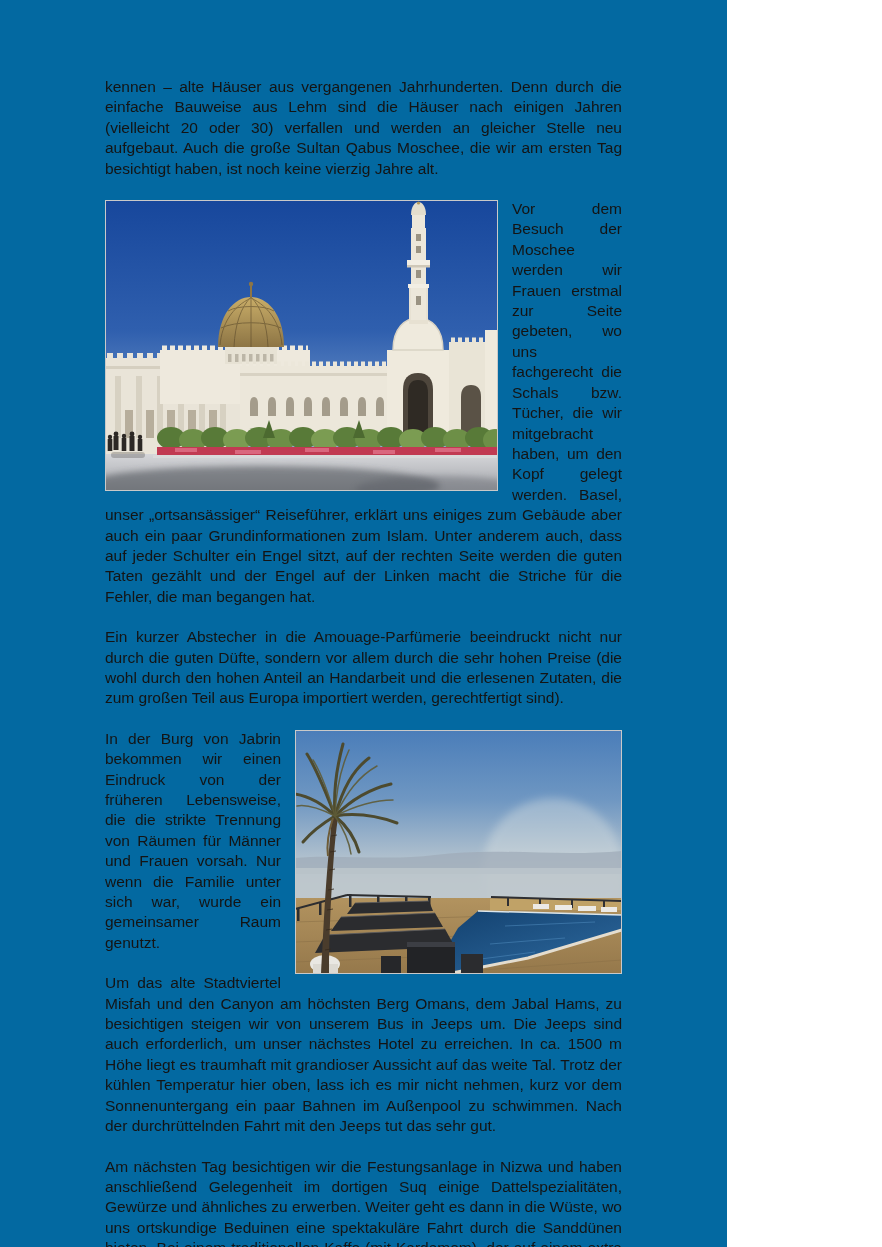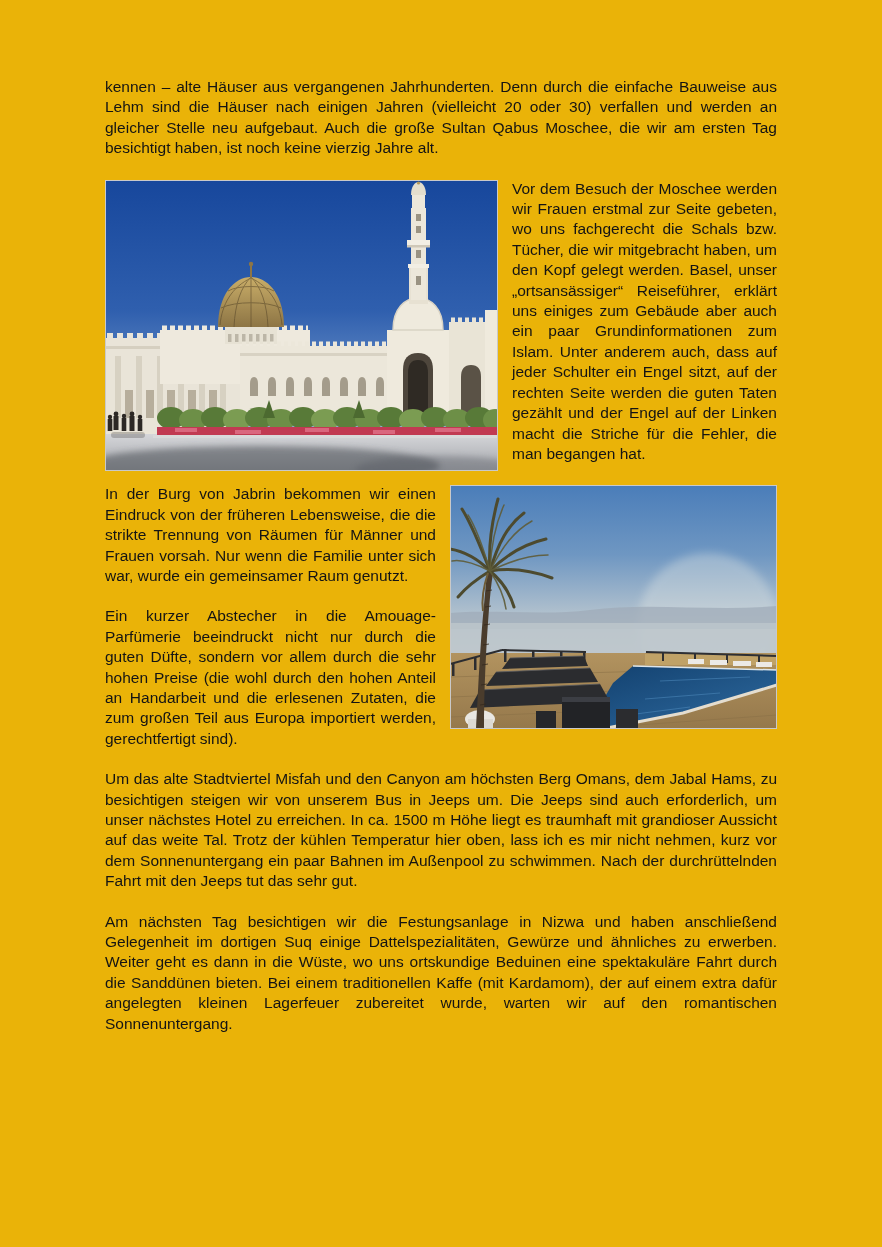--- a/index.html
+++ b/index.html
@@ -11,24 +11,24 @@
     width: 882px;
     height: 1247px;
     overflow: hidden;
     font-family: "Liberation Sans", sans-serif;
     font-size: 15.5px;
     line-height: 20.4px;
     color: #141414;
   }
   .page {
     box-sizing: border-box;
-    width: 882px;
+    width: 727px;
     height: 1247px;
     padding: 77px 105px 0 105px;
-    background: #eab308;
+    background: #0369a1;
   }
   p.para {
     margin: 0 0 20px 0;
     text-align: justify;
     hyphens: none;
     -webkit-hyphens: none;
   }
   svg.photo {
     display: block;
     background: #fff;
@@ -199,20 +199,22 @@
           <rect x="2.7" y="239" width="4.6" height="12"></rect>
       </g>
       <g fill="#2c2825" opacity="0.25">
         <rect x="6" y="252" width="34" height="6" rx="3"></rect>
       </g>
       <rect x="0.5" y="0.5" width="392" height="290" fill="none" stroke="#c9c9c9"></rect>
     </svg>
     <span>Vor dem Besuch der Moschee werden wir Frauen erstmal zur Seite gebeten, wo uns fachgerecht die Schals bzw. Tücher, die wir mitgebracht haben, um den Kopf gelegt werden. Basel, unser „ortsansässiger“ Reiseführer, erklärt uns einiges zum Gebäude aber auch ein paar Grundinformationen zum Islam. Unter anderem auch, dass auf jeder Schulter ein Engel sitzt, auf der rechten Seite werden die guten Taten gezählt und der Engel auf der Linken macht die Striche für die Fehler, die man begangen hat.</span>
   </p>
 
+  <p class="para">Ein kurzer Abstecher in die Amouage-Parfümerie beeindruckt nicht nur durch die guten Düfte, sondern vor allem durch die sehr hohen Preise (die wohl durch den hohen Anteil an Handarbeit und die erlesenen Zutaten, die zum großen Teil aus Europa importiert werden, gerechtfertigt sind).</p>
+
   <p class="para">
     <svg class="photo photo-right" viewBox="0 0 327 244" xmlns="http://www.w3.org/2000/svg" aria-hidden="true">
       <defs>
         <linearGradient id="p-sky" x1="0" y1="0" x2="0" y2="1">
           <stop offset="0" stop-color="#4a7db9"></stop>
           <stop offset="0.4" stop-color="#6f97c2"></stop>
           <stop offset="0.78" stop-color="#b9c6cf"></stop>
           <stop offset="1" stop-color="#ccd3d4"></stop>
         </linearGradient>
         <linearGradient id="p-pool" x1="0" y1="0" x2="1" y2="1">
@@ -321,19 +323,17 @@
         <path d="M40 86 C60 76 78 70 98 70"></path>
         <path d="M40 86 C24 78 12 74 2 76"></path>
         <path d="M40 86 C48 98 54 110 56 124"></path>
       </g>
       <path d="M38 88 C34 100 31 112 33 126" stroke="#6e5c38" stroke-width="2" fill="none"></path>
       <rect x="0.5" y="0.5" width="326" height="243" fill="none" stroke="#c9c9c9"></rect>
     </svg>
     <span>In der Burg von Jabrin bekommen wir einen Eindruck von der früheren Lebensweise, die die strikte Trennung von Räumen für Männer und Frauen vorsah. Nur wenn die Familie unter sich war, wurde ein gemeinsamer Raum genutzt.</span>
   </p>
 
-  <p class="para">Ein kurzer Abstecher in die Amouage-Parfümerie beeindruckt nicht nur durch die guten Düfte, sondern vor allem durch die sehr hohen Preise (die wohl durch den hohen Anteil an Handarbeit und die erlesenen Zutaten, die zum großen Teil aus Europa importiert werden, gerechtfertigt sind).</p>
-
   <p class="para">Um das alte Stadtviertel Misfah und den Canyon am höchsten Berg Omans, dem Jabal Hams, zu besichtigen steigen wir von unserem Bus in Jeeps um. Die Jeeps sind auch erforderlich, um unser nächstes Hotel zu erreichen. In ca. 1500 m Höhe liegt es traumhaft mit grandioser Aussicht auf das weite Tal. Trotz der kühlen Temperatur hier oben, lass ich es mir nicht nehmen, kurz vor dem Sonnenuntergang ein paar Bahnen im Außenpool zu schwimmen. Nach der durchrüttelnden Fahrt mit den Jeeps tut das sehr gut.</p>
 
   <p class="para">Am nächsten Tag besichtigen wir die Festungsanlage in Nizwa und haben anschließend Gelegenheit im dortigen Suq einige Dattelspezialitäten, Gewürze und ähnliches zu erwerben. Weiter geht es dann in die Wüste, wo uns ortskundige Beduinen eine spektakuläre Fahrt durch die Sanddünen bieten. Bei einem traditionellen Kaffe (mit Kardamom), der auf einem extra dafür angelegten kleinen Lagerfeuer zubereitet wurde, warten wir auf den romantischen Sonnenuntergang.</p>
 
 </div>
 
 </body></html>

